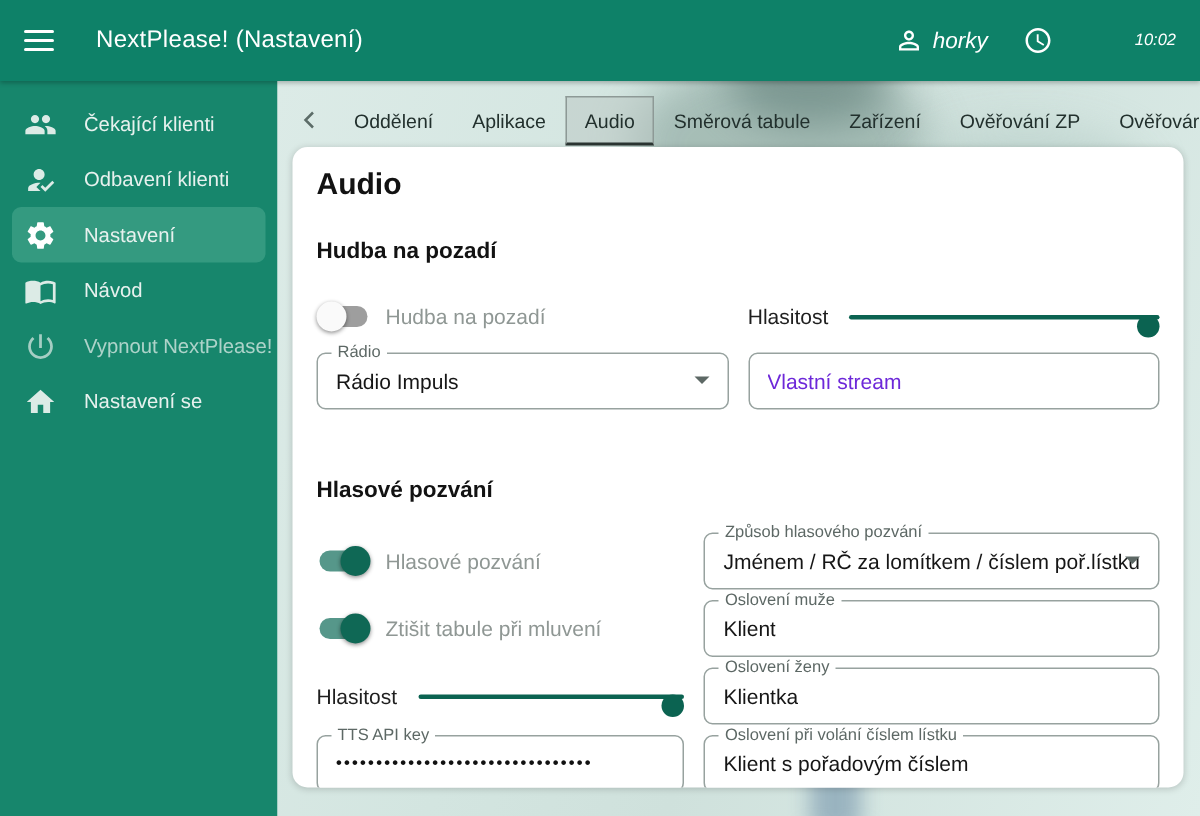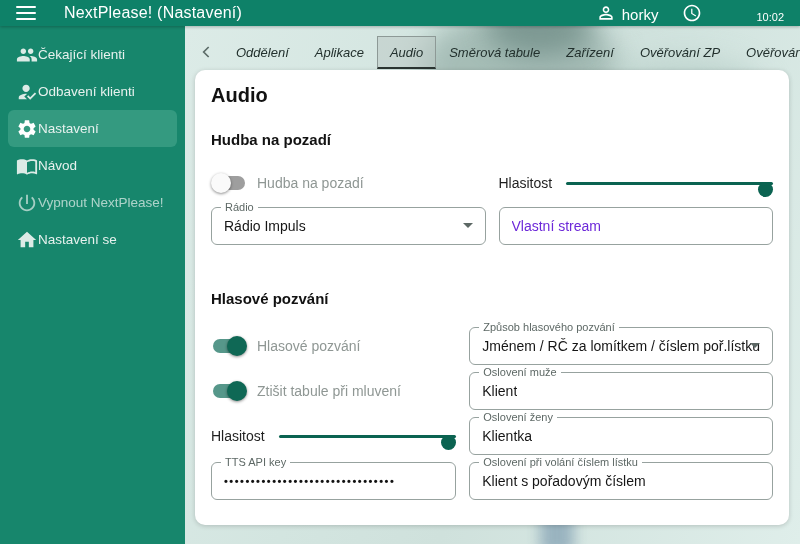--- a/index.html
+++ b/index.html
@@ -2,59 +2,59 @@
 <html><head>
 <meta charset="utf-8">
 <style>
   * { margin:0; padding:0; box-sizing:border-box; }
   html,body { width:800px; height:544px; overflow:hidden;
     font-family:"Liberation Sans", sans-serif; background:#d7e7e2; }
 
   .app { width:800px; height:544px; display:flex; flex-direction:column; }
 
   
-  .topbar { height:26px; background:#0e8168; color:#fff; display:flex;
+  .topbar { height:54px; background:#0e8168; color:#fff; display:flex;
     align-items:center; padding:0 16px; flex:0 0 auto; position:relative; z-index:5;
     box-shadow:0 1px 3px rgba(0,0,0,.25); }
   .hamburger { width:20px; height:14px; display:flex; flex-direction:column;
     justify-content:space-between; cursor:pointer; margin-right:28px; }
   .hamburger span { display:block; height:2px; background:#fff; border-radius:1px; }
   .topbar-title { font-size:16px; letter-spacing:.2px; }
-  .topbar-right { margin-left:auto; display:flex; align-items:flex-end; gap:6px; }
+  .topbar-right { margin-left:auto; display:flex; align-items:center; gap:6px;font-style:italic; }
   .tb-icon { width:20px; height:20px; display:inline-flex; }
   .tb-icon svg { width:20px; height:20px; fill:#fff; }
   .tb-user { font-size:15px; margin-right:18px; }
   .tb-time { font-size:11px;margin-left:48px; }
 
   
   .body { flex:1; display:flex; min-height:0; }
 
   
   .sidebar { width:185px; background:#17866c; padding:10px 8px 0 8px; flex:0 0 auto; }
-  .side-item { height:37px; display:flex; align-items:center; 
+  .side-item { height:37px; display:flex; align-items:center; gap:18px;
     padding:0 8px; border-radius:6px; cursor:pointer; color:#e7f1ee; }
   .side-item.selected { background:#349a80; }
   .side-item.dim { opacity:.72; }
   .sicon { width:22px; height:22px; display:inline-flex; flex:0 0 auto; }
   .sicon svg { width:22px; height:22px; fill:#dcebe6; }
   .side-item.selected .sicon svg { fill:#ffffff; }
   .slabel { font-size:13.5px; white-space:nowrap; }
 
   
   .main { flex:1; position:relative; overflow:hidden;
     background:linear-gradient(110deg,#dcebe7 0%,#d3e5e0 35%,#cfe1dc 55%,#dfeeea 100%); }
   .blob { position:absolute; filter:blur(14px); border-radius:50%; }
   .blob.face { left:235px; top:-18px; width:200px; height:120px; background:#97b0a9; opacity:.75; }
   .blob.hair { left:300px; top:-30px; width:110px; height:60px; background:#6e8b85; opacity:.75; }
   .blob.shade { left:420px; top:30px; width:160px; height:70px; background:#bcd2cc; opacity:.8; }
   .blob.streak { left:355px; bottom:-12px; width:34px; height:50px; background:#93aebc; opacity:.9; filter:blur(7px); border-radius:8px; }
 
   
   .tabs { position:relative; height:52px; display:flex; align-items:center;
-    padding:0 12px; font-size:13px; color:#22302d; z-index:2;font-style:italic; }
+    padding:0 12px; font-size:13px; color:#22302d; z-index:2; }
   .tab-chevron { width:20px; height:20px; display:inline-flex; cursor:pointer; }
   .tab-chevron svg { width:20px; height:20px; stroke:#41514d; fill:none; stroke-width:2; }
   .tab-chevron.left { margin-right:6px; }
   .tab-chevron.left svg { stroke:#5c6c68; }
   .tab { padding:9px 13px; cursor:pointer; white-space:nowrap; }
   .tab.selected { background:rgba(186,197,194,.5); border:1px solid #8d9996;
     border-bottom:2px solid #2b3532; padding:8px 12px 7px 12px; }
 
   
   .card { position:absolute; left:10px; right:11px; top:44px; bottom:19px;

